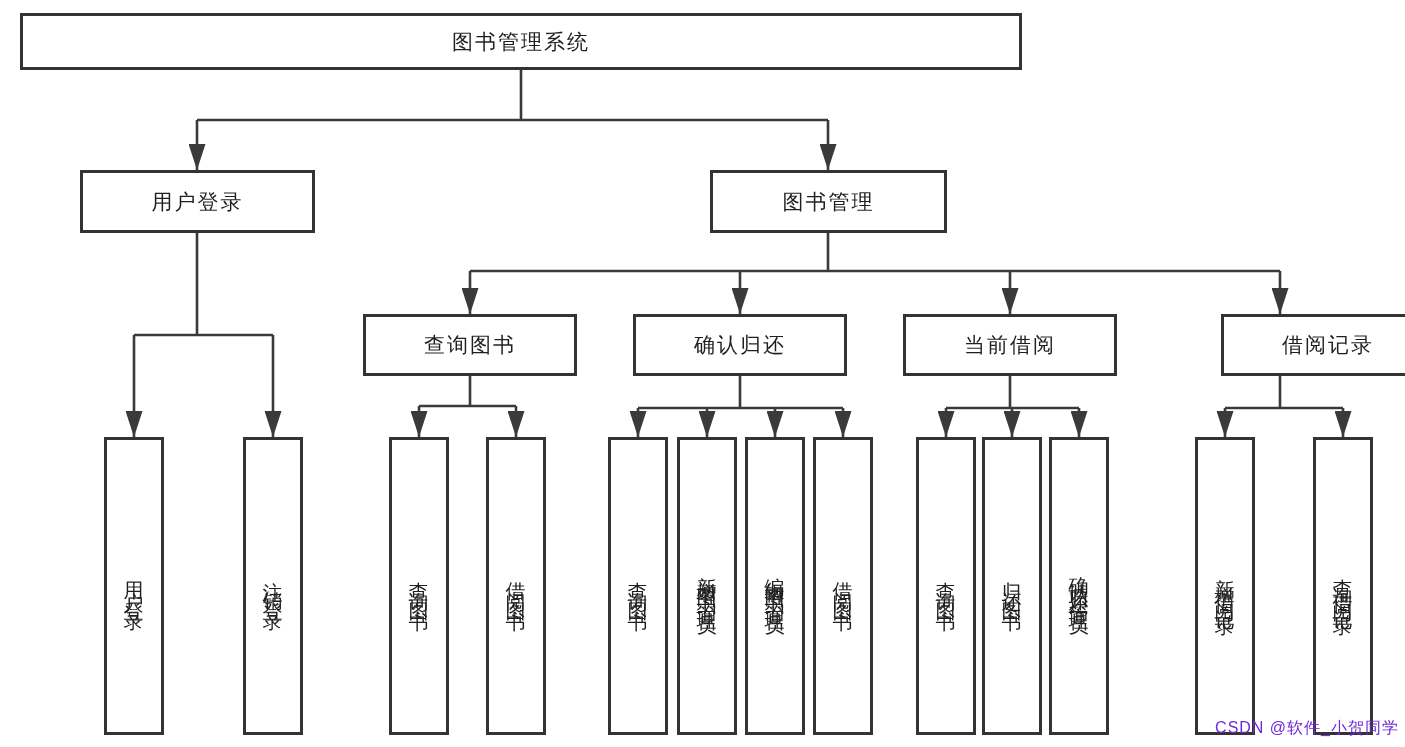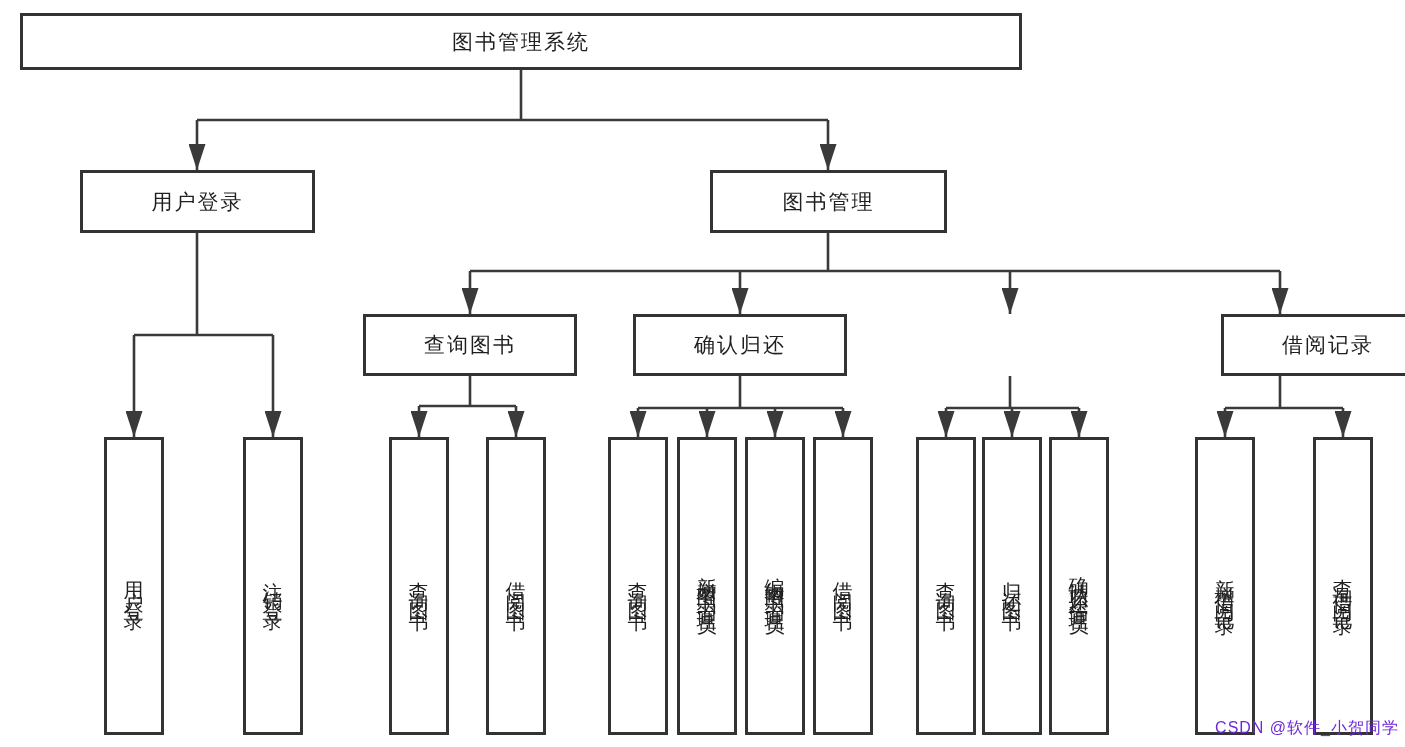--- a/index.html
+++ b/index.html
@@ -109,20 +109,23 @@
   <div class="node" style="left:710px; top:170px; width:237px; height:63px;">
     <span class="hlabel">图书管理</span>
   </div>
 
   <div class="node" style="left:363px; top:314px; width:214px; height:62px;">
     <span class="hlabel">查询图书</span>
   </div>
   <div class="node" style="left:633px; top:314px; width:214px; height:62px;">
     <span class="hlabel">确认归还</span>
   </div>
+  <div class="node" style="left:903px; top:314px; width:214px; height:62px;">
+    <span class="hlabel">当前借阅</span>
+  </div>
   <div class="node" style="left:1173px; top:314px; width:214px; height:62px;margin-left:48px;">
     <span class="hlabel">借阅记录</span>
   </div>
 
   <div class="node" style="left:104px; top:437px; width:60px; height:298px;">
     <span class="vlabel">用户登录</span>
   </div>
   <div class="node" style="left:243px; top:437px; width:60px; height:298px;">
     <span class="vlabel">注销登录</span>
   </div>

